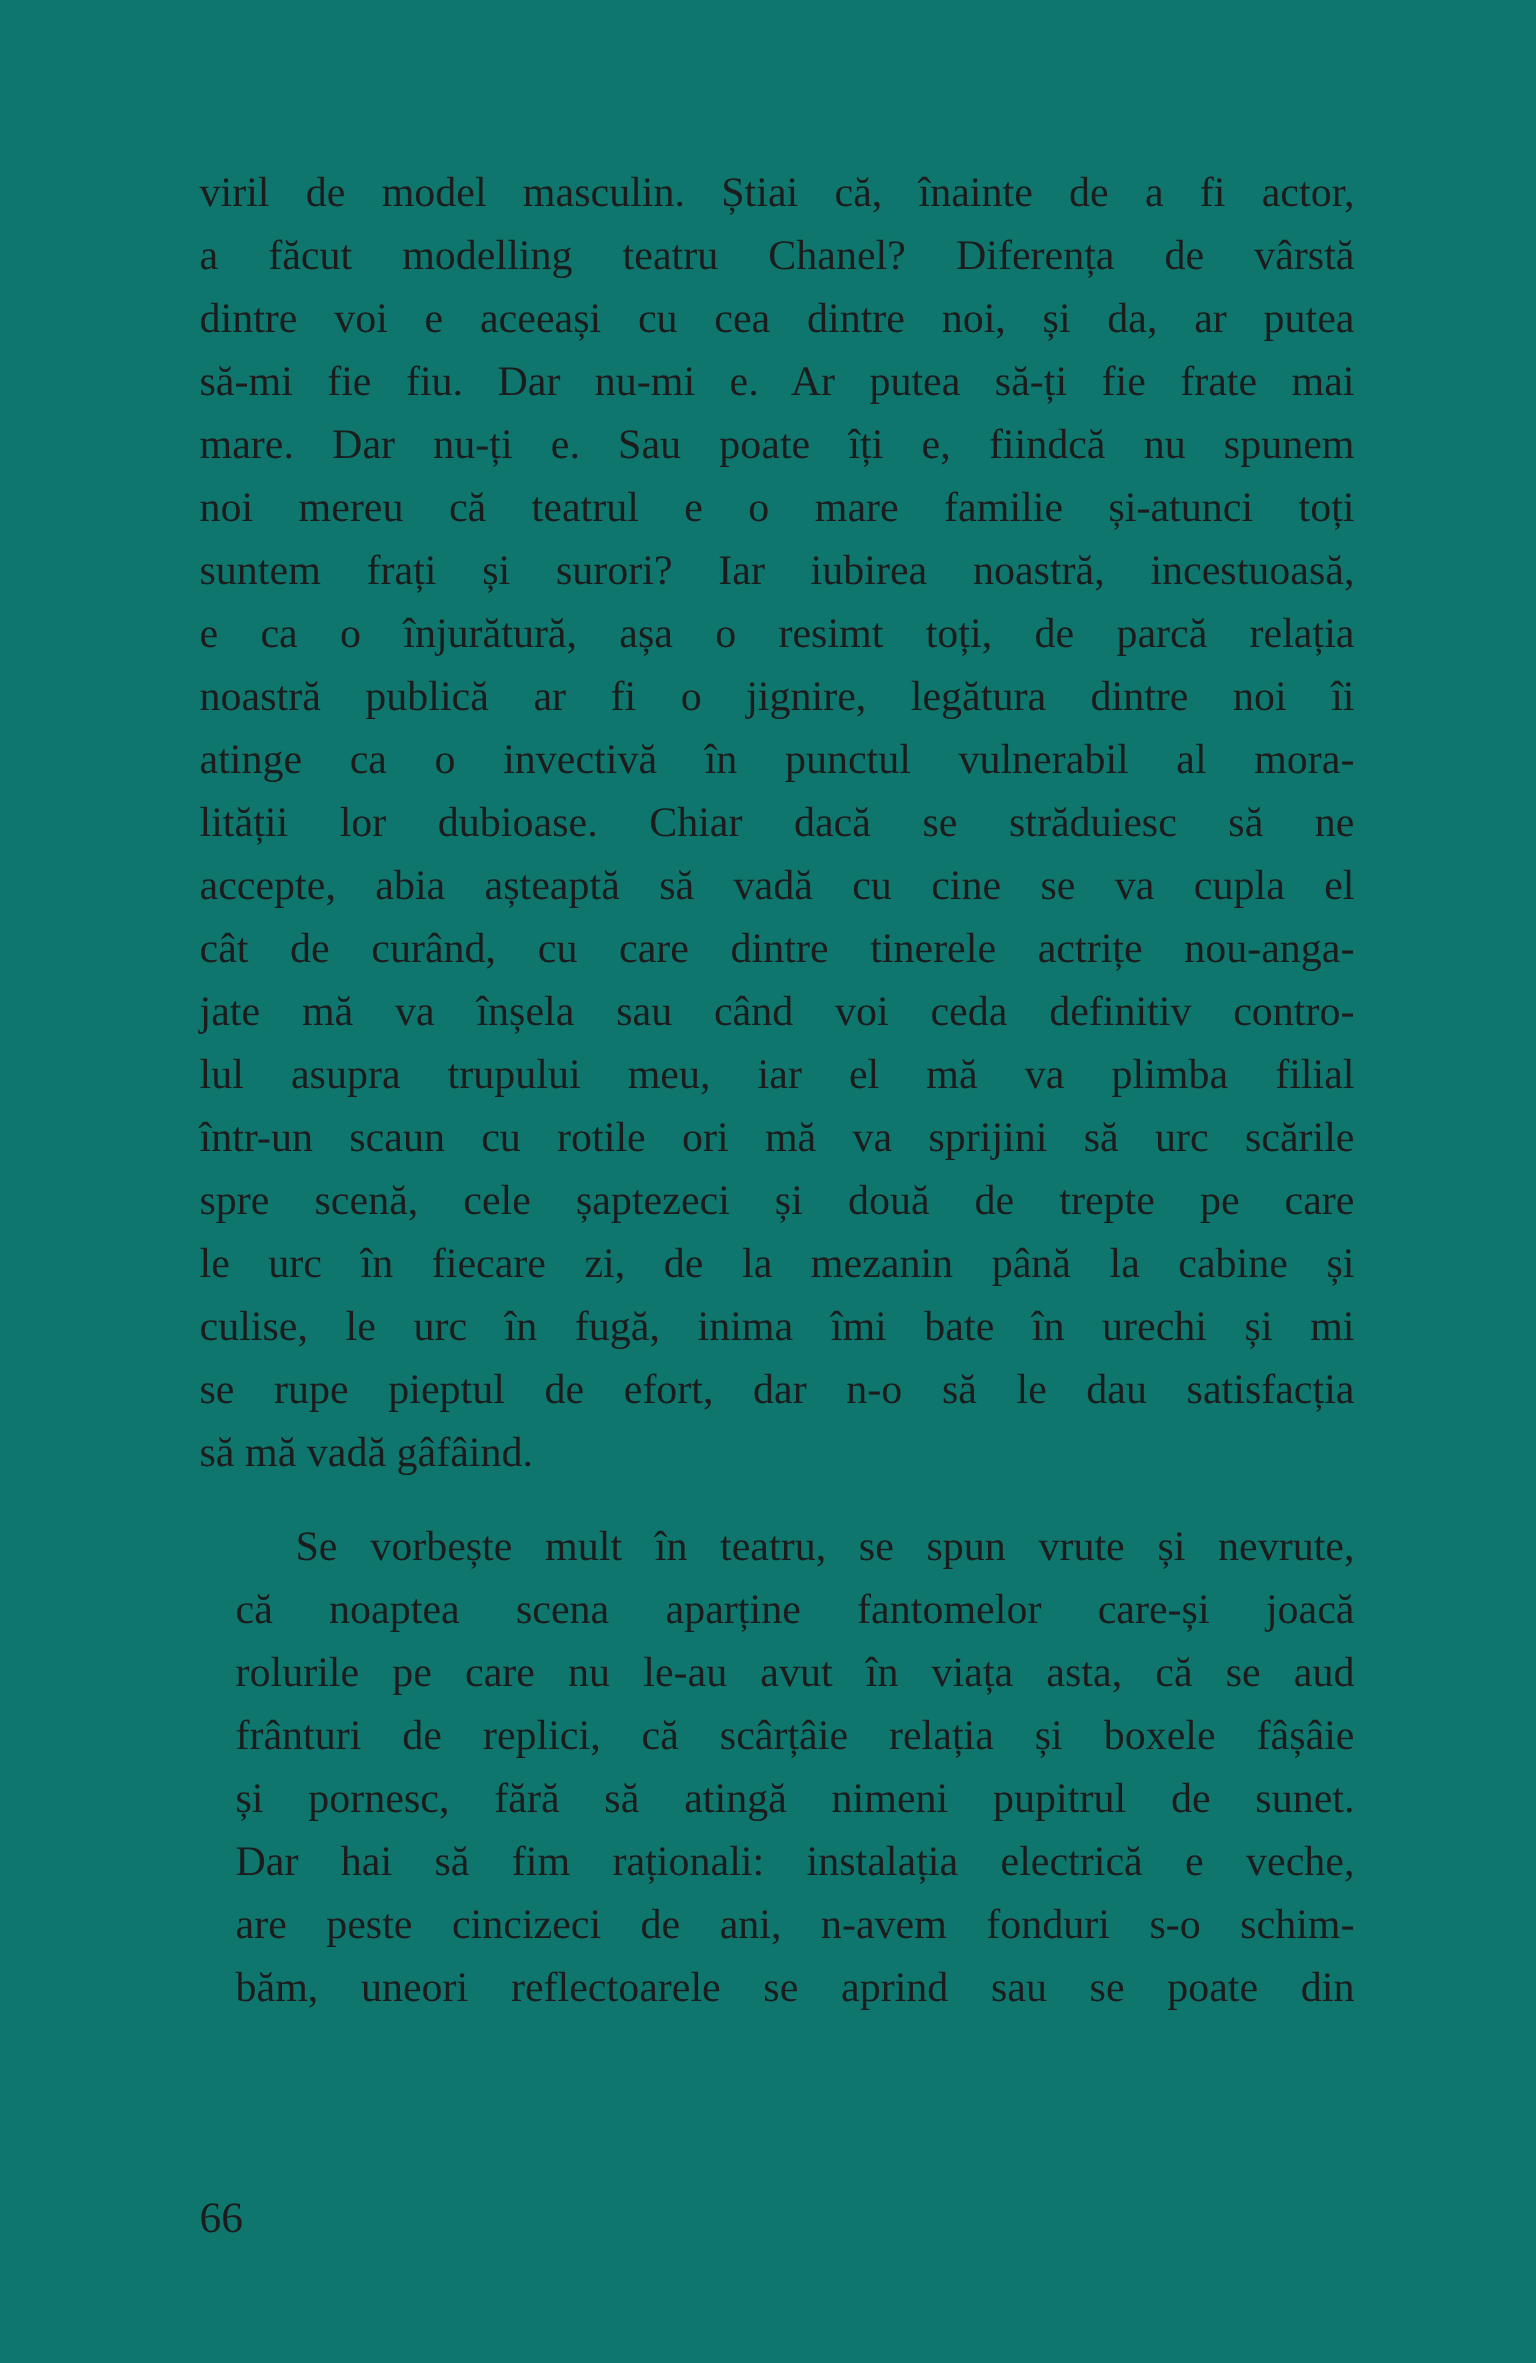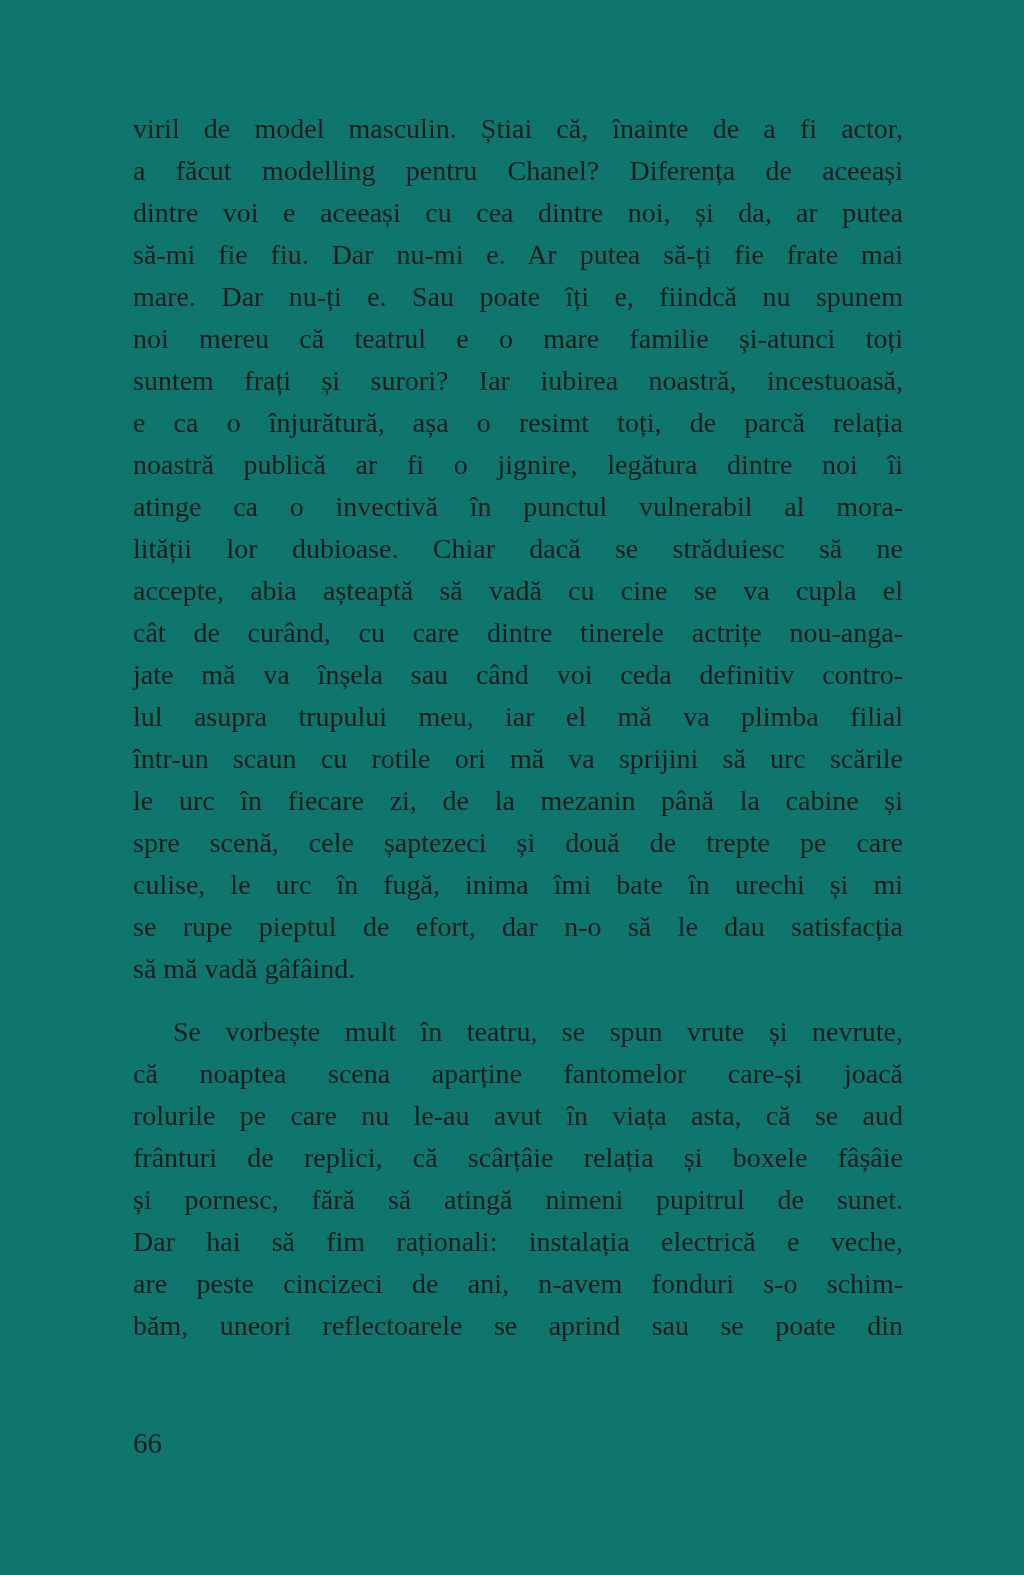--- a/index.html
+++ b/index.html
@@ -19,64 +19,65 @@
   .text-block {
     position: absolute;
     left: 133px;
     top: 108px;
     width: 770px;
     font-size: 28px;
     line-height: 42px;
   }
   .paragraph + .paragraph {
     margin-top: 21px;
+    margin-left: 24px;
   }
   .line {
     text-align: justify;
     text-align-last: justify;
     white-space: normal;
   }
   .line.last-left {
     text-align-last: left;
   }
   .paragraph.indent .line:first-child {
     text-indent: 40px;
   }
   .page-number {
     position: absolute;
     left: 133px;
-    top: 1422px;
+    top: 1458px;
     font-size: 29px;
     line-height: 42px;
   }
 </style>
 </head>
 <body>
 
 <div class="page">
   <div class="text-block">
       <div class="paragraph">
         <div class="line">viril de model masculin. Știai că, înainte de a fi actor,</div>
-        <div class="line">a făcut modelling pentru Chanel? Diferența de aceeași</div>
+        <div class="line">a făcut modelling teatru Chanel? Diferența de vârstă</div>
         <div class="line">dintre voi e aceeași cu cea dintre noi, și da, ar putea</div>
         <div class="line">să-mi fie fiu. Dar nu-mi e. Ar putea să-ți fie frate mai</div>
         <div class="line">mare. Dar nu-ți e. Sau poate îți e, fiindcă nu spunem</div>
         <div class="line">noi mereu că teatrul e o mare familie și-atunci toți</div>
         <div class="line">suntem frați și surori? Iar iubirea noastră, incestuoasă,</div>
         <div class="line">e ca o înjurătură, așa o resimt toți, de parcă relația</div>
         <div class="line">noastră publică ar fi o jignire, legătura dintre noi îi</div>
         <div class="line">atinge ca o invectivă în punctul vulnerabil al mora-</div>
         <div class="line">lității lor dubioase. Chiar dacă se străduiesc să ne</div>
         <div class="line">accepte, abia așteaptă să vadă cu cine se va cupla el</div>
         <div class="line">cât de curând, cu care dintre tinerele actrițe nou-anga-</div>
         <div class="line">jate mă va înșela sau când voi ceda definitiv contro-</div>
         <div class="line">lul asupra trupului meu, iar el mă va plimba filial</div>
         <div class="line">într-un scaun cu rotile ori mă va sprijini să urc scările</div>
+        <div class="line">spre scenă, cele șaptezeci și două de trepte pe care</div>
         <div class="line">le urc în fiecare zi, de la mezanin până la cabine și</div>
-        <div class="line">spre scenă, cele șaptezeci și două de trepte pe care</div>
         <div class="line">culise, le urc în fugă, inima îmi bate în urechi și mi</div>
         <div class="line">se rupe pieptul de efort, dar n-o să le dau satisfacția</div>
         <div class="line last-left">să mă vadă gâfâind.</div>
       </div>
       <div class="paragraph indent">
         <div class="line">Se vorbește mult în teatru, se spun vrute și nevrute,</div>
         <div class="line">că noaptea scena aparține fantomelor care-și joacă</div>
         <div class="line">rolurile pe care nu le-au avut în viața asta, că se aud</div>
         <div class="line">frânturi de replici, că scârțâie relația și boxele fâșâie</div>
         <div class="line">și pornesc, fără să atingă nimeni pupitrul de sunet.</div>

